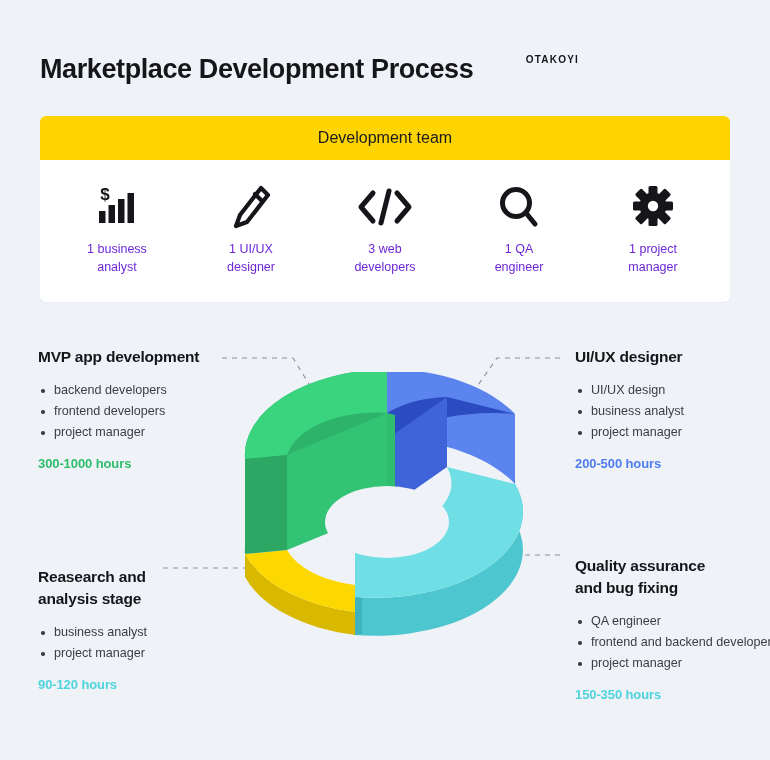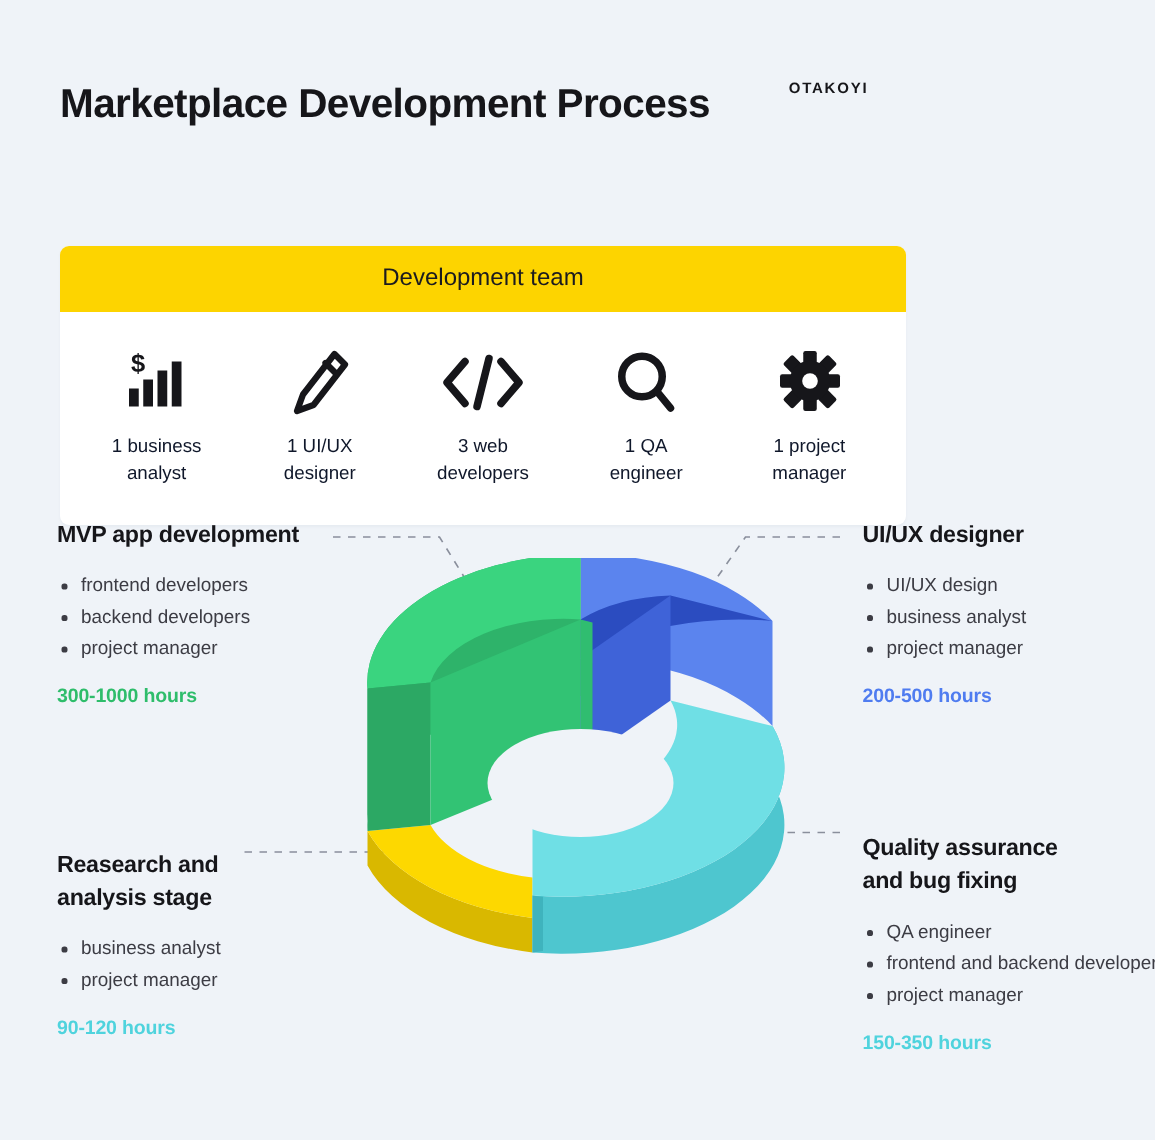--- a/index.html
+++ b/index.html
@@ -41,26 +41,25 @@
     font-weight: bold;
     letter-spacing: 1.2px;
     color: #16161a;
   }
 
   
   .team-card {
     position: absolute;
     left: 40px;
     top: 116px;
-    width: 564px;
+    width: 690px;
     border-radius: 6px;
     background: #ffffff;
     overflow: hidden;
     box-shadow: 0 1px 2px rgba(30,40,70,0.04);
-    margin-top: 48px;
   }
   .team-card-header {
     height: 44px;
     background: #fdd400;
     display: flex;
     align-items: center;
     justify-content: center;
   }
   .team-members {
     display: flex;
@@ -75,21 +74,21 @@
   .team-member-icon {
     height: 46px;
     display: flex;
     align-items: center;
     justify-content: center;
     margin-bottom: 10px;
   }
   .team-member-label {
     font-size: 12.5px;
     line-height: 18px;
-    color: #0f172a;
+    color: #6d28d9;
     text-align: center;
     max-width: 110px;
     white-space: pre-line;
   }
 
   
   .stage {
     position: absolute;
     width: 215px;
   }
@@ -311,22 +310,22 @@
       <path d="M172 41 L172 137 L180 139 L180 43 Z" fill="#30bd70"></path>
     </g>
 
     <ellipse cx="172" cy="150" rx="62" ry="36" fill="#eff3f8"></ellipse>
   </svg>
 </div>
 
 <div class="stage stage-left stage-mvp">
   <h3 class="stage-title">MVP app development</h3>
   <ul class="stage-list">
+    <li>backend developers</li>
     <li>frontend developers</li>
-    <li>backend developers</li>
     <li>project manager</li>
   </ul>
   <div class="stage-hours" style="color:#2ebd6b">300-1000 hours</div>
 </div>
 
 <div class="stage stage-right stage-uiux">
   <h3 class="stage-title">UI/UX designer</h3>
   <ul class="stage-list">
     <li>UI/UX design</li>
     <li>business analyst</li>

